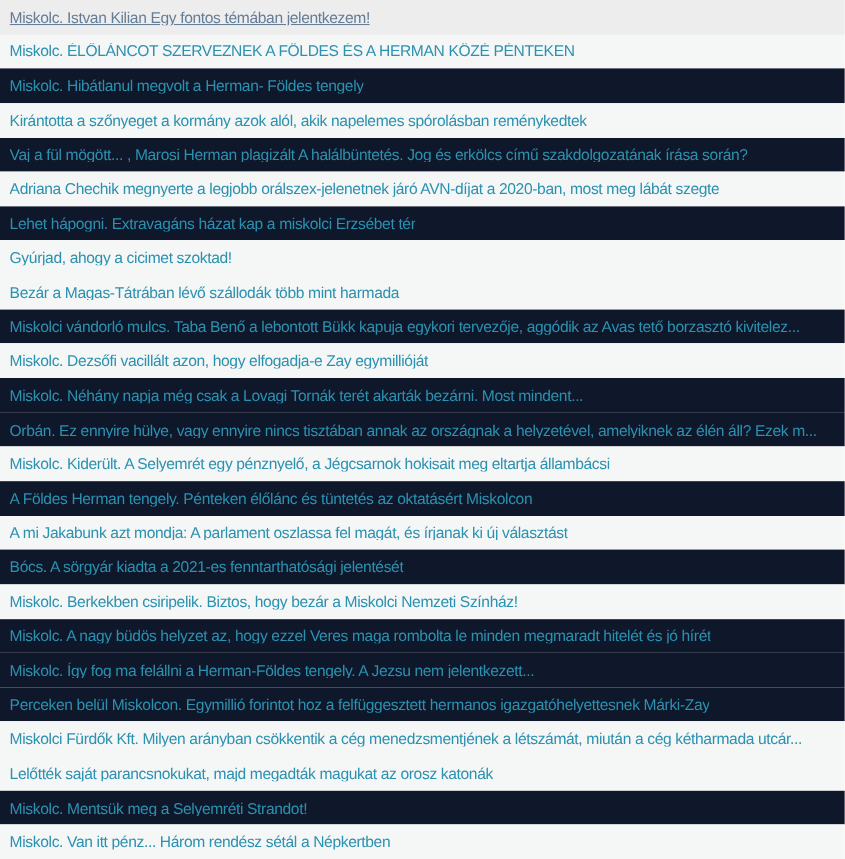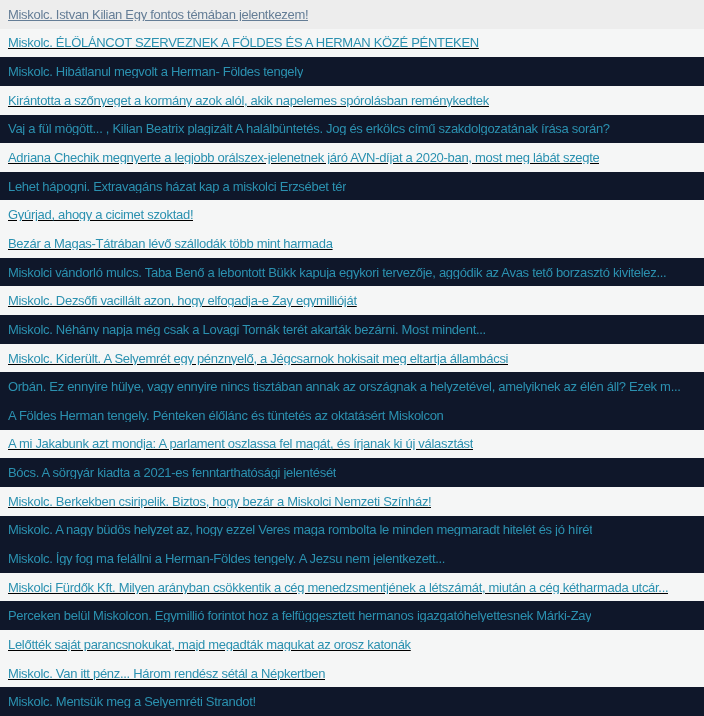--- a/index.html
+++ b/index.html
@@ -24,21 +24,20 @@
     display: flex;
     align-items: center;
     padding-left: 8px;
     box-sizing: border-box;
     background: #0f172a;
     cursor: pointer;
     overflow: hidden;
   }
   .row.alt {
     background: var(--row-alt-bg, #f5f6f6);
-    text-decoration: underline;
   }
   .row.hovered {
     background: var(--row-hover-bg, #ededed);
   }
   .headline {
     font-size: 13px;
     letter-spacing: -0.3px;
     line-height: 1;
     color: var(--link-color, #2b91b0);
     text-decoration: none;
@@ -60,21 +59,21 @@
     <div class="row alt">
       <a class="headline" href="#">Miskolc. ÉLŐLÁNCOT SZERVEZNEK A FÖLDES ÉS A HERMAN KÖZÉ PÉNTEKEN</a>
     </div>
     <div class="row">
       <a class="headline" href="#">Miskolc. Hibátlanul megvolt a Herman- Földes tengely</a>
     </div>
     <div class="row alt">
       <a class="headline" href="#">Kirántotta a szőnyeget a kormány azok alól, akik napelemes spórolásban reménykedtek</a>
     </div>
     <div class="row">
-      <a class="headline" href="#">Vaj a fül mögött... , Kilian Beatrix plagizált A halálbüntetés. Jog és erkölcs című szakdolgozatának írása során?</a>
+      <a class="headline" href="#">Vaj a fül mögött... , Marosi Herman plagizált A halálbüntetés. Jog és erkölcs című szakdolgozatának írása során?</a>
     </div>
     <div class="row alt">
       <a class="headline" href="#">Adriana Chechik megnyerte a legjobb orálszex-jelenetnek járó AVN-díjat a 2020-ban, most meg lábát szegte</a>
     </div>
     <div class="row">
       <a class="headline" href="#">Lehet hápogni. Extravagáns házat kap a miskolci Erzsébet tér</a>
     </div>
     <div class="row alt">
       <a class="headline" href="#">Gyúrjad, ahogy a cicimet szoktad!</a>
     </div>
@@ -83,52 +82,52 @@
     </div>
     <div class="row">
       <a class="headline" href="#">Miskolci vándorló mulcs. Taba Benő a lebontott Bükk kapuja egykori tervezője, aggódik az Avas tető borzasztó kivitelez...</a>
     </div>
     <div class="row alt">
       <a class="headline" href="#">Miskolc. Dezsőfi vacillált azon, hogy elfogadja-e Zay egymillióját</a>
     </div>
     <div class="row">
       <a class="headline" href="#">Miskolc. Néhány napja még csak a Lovagi Tornák terét akarták bezárni. Most mindent...</a>
     </div>
+    <div class="row">
+      <a class="headline" href="#">Orbán. Ez ennyire hülye, vagy ennyire nincs tisztában annak az országnak a helyzetével, amelyiknek az élén áll? Ezek m...</a>
+    </div>
     <div class="row alt">
       <a class="headline" href="#">Miskolc. Kiderült. A Selyemrét egy pénznyelő, a Jégcsarnok hokisait meg eltartja állambácsi</a>
-    </div>
-    <div class="row">
-      <a class="headline" href="#">Orbán. Ez ennyire hülye, vagy ennyire nincs tisztában annak az országnak a helyzetével, amelyiknek az élén áll? Ezek m...</a>
     </div>
     <div class="row">
       <a class="headline" href="#">A Földes Herman tengely. Pénteken élőlánc és tüntetés az oktatásért Miskolcon</a>
     </div>
     <div class="row alt">
       <a class="headline" href="#">A mi Jakabunk azt mondja: A parlament oszlassa fel magát, és írjanak ki új választást</a>
     </div>
     <div class="row">
       <a class="headline" href="#">Bócs. A sörgyár kiadta a 2021-es fenntarthatósági jelentését</a>
     </div>
     <div class="row alt">
       <a class="headline" href="#">Miskolc. Berkekben csiripelik. Biztos, hogy bezár a Miskolci Nemzeti Színház!</a>
     </div>
     <div class="row">
       <a class="headline" href="#">Miskolc. A nagy büdös helyzet az, hogy ezzel Veres maga rombolta le minden megmaradt hitelét és jó hírét</a>
     </div>
     <div class="row">
       <a class="headline" href="#">Miskolc. Így fog ma felállni a Herman-Földes tengely. A Jezsu nem jelentkezett...</a>
     </div>
-    <div class="row alt">
-      <a class="headline" href="#">Miskolci Fürdők Kft. Milyen arányban csökkentik a cég menedzsmentjének a létszámát, miután a cég kétharmada utcár...</a>
-    </div>
     <div class="row">
       <a class="headline" href="#">Perceken belül Miskolcon. Egymillió forintot hoz a felfüggesztett hermanos igazgatóhelyettesnek Márki-Zay</a>
     </div>
     <div class="row alt">
+      <a class="headline" href="#">Miskolci Fürdők Kft. Milyen arányban csökkentik a cég menedzsmentjének a létszámát, miután a cég kétharmada utcár...</a>
+    </div>
+    <div class="row alt">
       <a class="headline" href="#">Lelőtték saját parancsnokukat, majd megadták magukat az orosz katonák</a>
+    </div>
+    <div class="row">
+      <a class="headline" href="#">Miskolc. Mentsük meg a Selyemréti Strandot!</a>
     </div>
     <div class="row alt">
       <a class="headline" href="#">Miskolc. Van itt pénz... Három rendész sétál a Népkertben</a>
     </div>
-    <div class="row">
-      <a class="headline" href="#">Miskolc. Mentsük meg a Selyemréti Strandot!</a>
-    </div>
   </div>
 
 </body></html>

